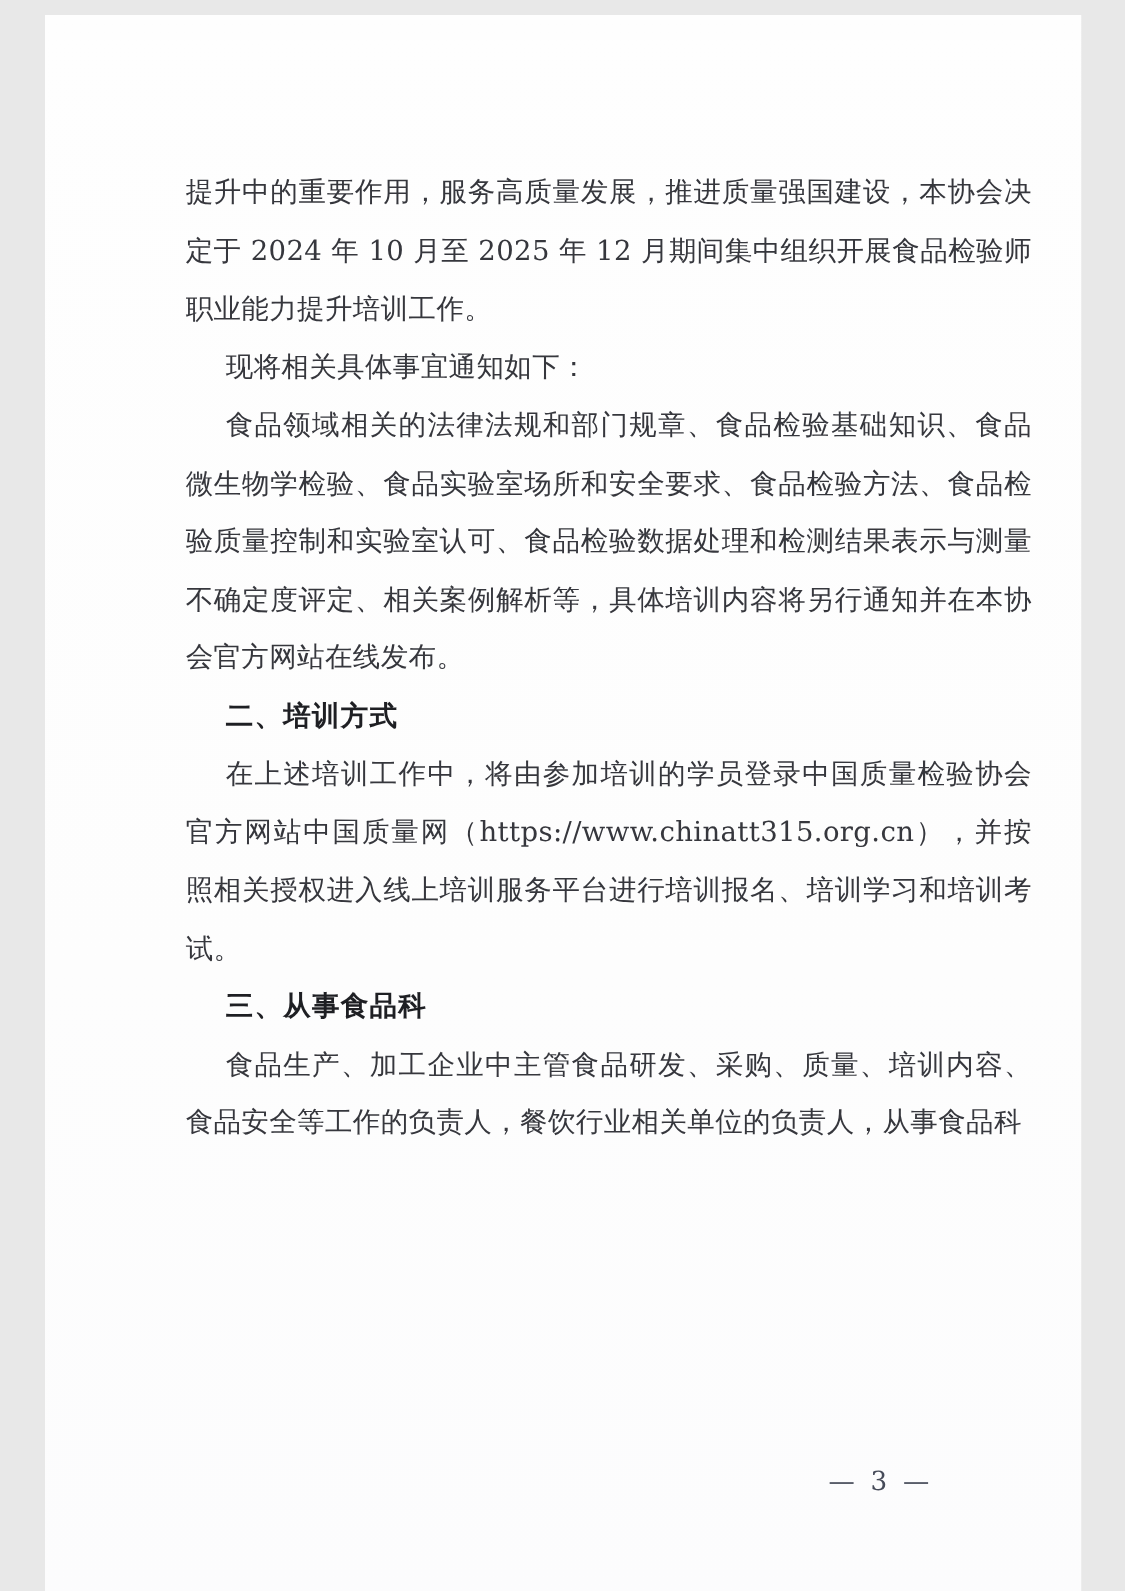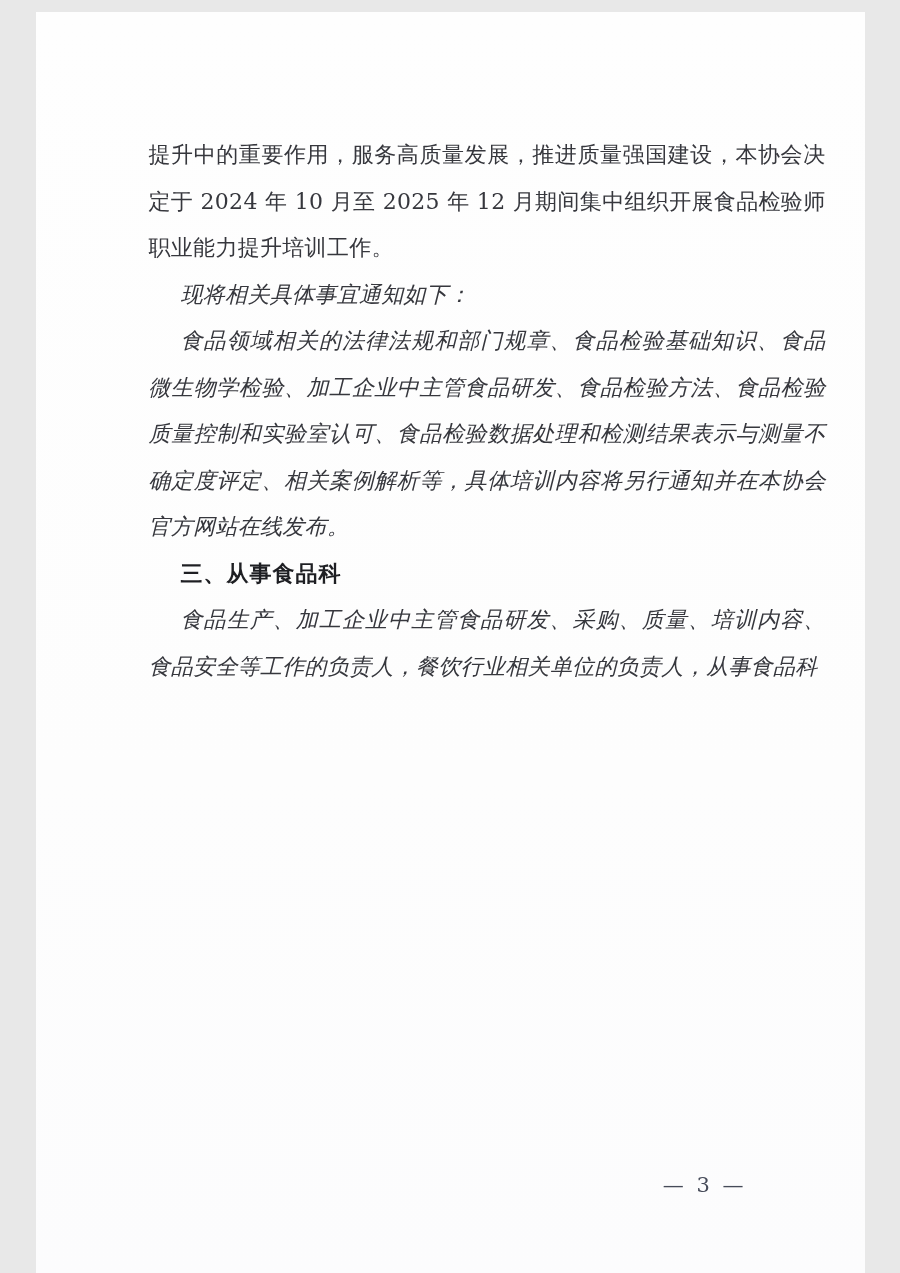--- a/index.html
+++ b/index.html
@@ -28,21 +28,20 @@
     font-size: 22px;
     line-height: 46.5px;
     letter-spacing: 0.3px;
     color: #36373d;
     text-align: justify;
     text-justify: inter-ideograph;
     font-family: "DejaVu Serif", serif;
   }
   .doc p.indent {
     text-indent: 32px;
-    font-style: italic;
   }
   .doc p.heading {
     font-family: "DejaVu Sans", sans-serif;
     font-weight: bold;
     color: #1e1f23;
     text-indent: 32px;
     letter-spacing: 1px;
   }
   .page-number {
     position: absolute;
@@ -59,24 +58,26 @@
 <body>
 
 <div class="page">
 
   <div class="doc">
     <p>提升中的重要作用，服务高质量发展，推进质量强国建设，本协会决定于 2024 年 10 月至 2025 年 12 月期间集中组织开展食品检验师职业能力提升培训工作。</p>
 
     <p class="indent">现将相关具体事宜通知如下：</p>
 
 
-    <p class="indent">食品领域相关的法律法规和部门规章、食品检验基础知识、食品微生物学检验、加工企业中主管食品研发、食品检验方法、食品检验质量控制和实验室认可、食品检验数据处理和检测结果表示与测量不确定度评定、相关案例解析等，具体培训内容将另行通知并在本协会官方网站在线发布。</p>
+    <p class="indent">食品领域相关的法律法规和部门规章、食品检验基础知识、食品微生物学检验、食品实验室场所和安全要求、食品检验方法、食品检验质量控制和实验室认可、食品检验数据处理和检测结果表示与测量不确定度评定、相关案例解析等，具体培训内容将另行通知并在本协会官方网站在线发布。</p>
+
+    <p class="heading">二、培训方式</p>
 
 
-
+    <p class="indent">在上述培训工作中，将由参加培训的学员登录中国质量检验协会官方网站中国质量网（https://www.chinatt315.org.cn），并按照相关授权进入线上培训服务平台进行培训报名、培训学习和培训考试。</p>
 
     <p class="heading">三、从事食品科</p>
 
     <p class="indent">食品生产、加工企业中主管食品研发、采购、质量、培训内容、食品安全等工作的负责人，餐饮行业相关单位的负责人，从事食品科</p>
   </div>
 
   <div class="page-number">— 3 —</div>
 
 </div>
 

